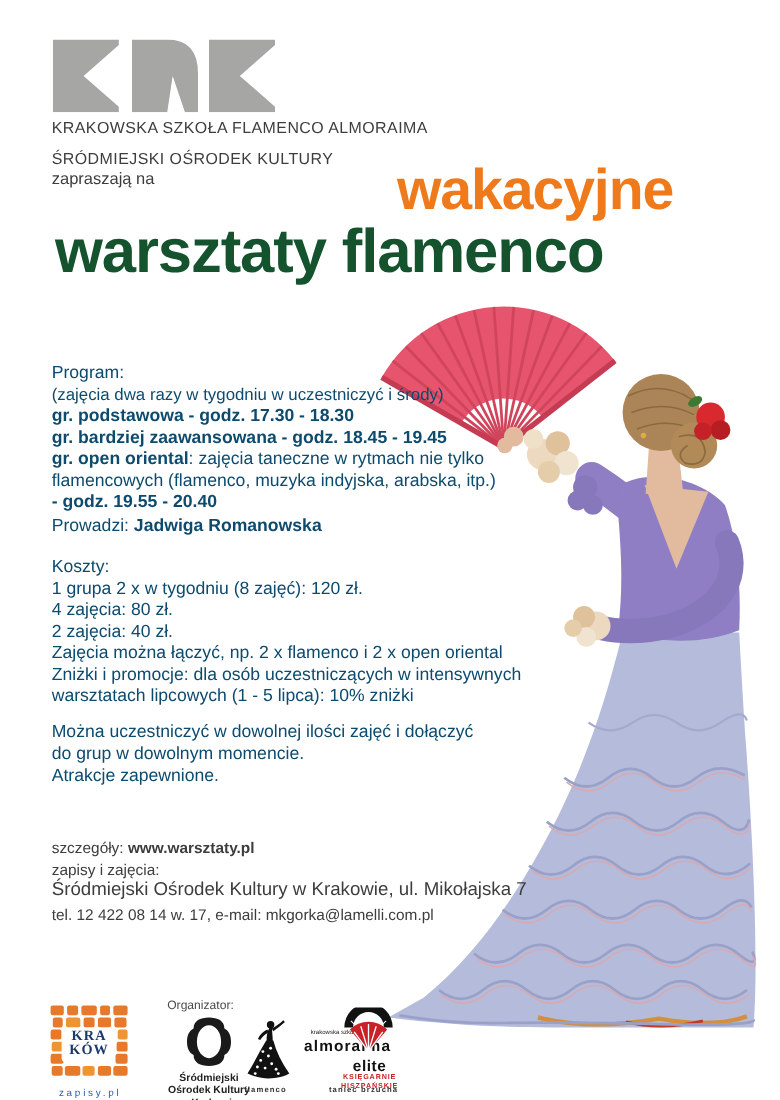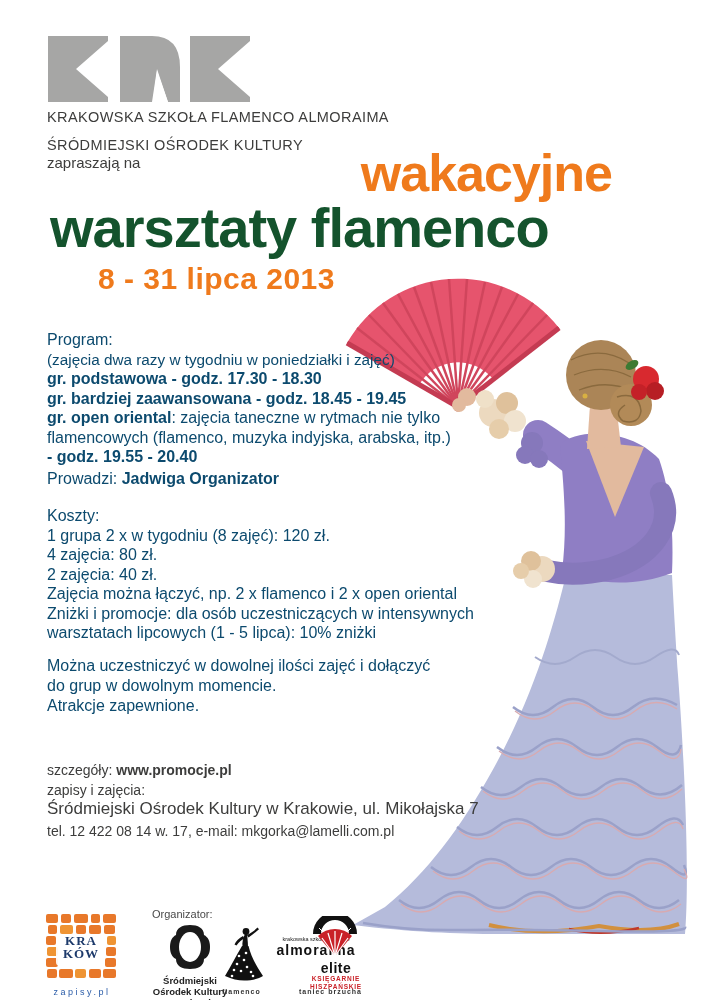--- a/index.html
+++ b/index.html
@@ -42,21 +42,20 @@
     <polygon fill="#ffffff" points="104,66 109,33 120,66"></polygon>
     <polygon fill="#a6a6a5" points="142,0 202,0 202,5 170,33 202,61 202,66 142,66"></polygon>
   </svg>
 
   <div class="abs orgline" style="left:47px;top:108px;">KRAKOWSKA SZKOŁA FLAMENCO ALMORAIMA</div>
   <div class="abs orgline" style="left:47px;top:136px;">ŚRÓDMIEJSKI OŚRODEK KULTURY</div>
   <div class="abs invite" style="left:47px;top:154px;">zapraszają na</div>
 
   <div class="abs title1">wakacyjne</div>
   <div class="abs title2">warsztaty flamenco</div>
-  <div class="abs dates">8 - 31 lipca 2013</div>
 
   <svg class="abs" style="left:339px;top:275px;" width="370" height="660" viewBox="0 0 370 660">
 
     <g transform="translate(119,132)">
       <path d="M-111 -64 A128 128 0 0 1 101 -79 L35 -28 A45 45 0 0 0 -39 -22 Z" fill="#e6546d"></path>
       <g stroke="#d0455c" stroke-width="2.5">
         <line x1="0" y1="0" x2="101" y2="-79"></line>
           <line x1="0" y1="0" x2="89" y2="-92"></line>
         <line x1="0" y1="0" x2="75" y2="-104"></line>
           <line x1="0" y1="0" x2="60" y2="-113"></line>
@@ -132,50 +131,50 @@
     <path d="M278 122 Q300 116 302 136 Q300 150 284 146 Q274 138 286 130" stroke="#8a6a3e" stroke-width="1.5" fill="none"></path>
     <ellipse cx="293" cy="90" rx="7" ry="4" fill="#3c7a33" transform="rotate(-30 293 90)"></ellipse>
     <circle cx="307" cy="104" r="13" fill="#d8292f"></circle>
     <circle cx="316" cy="116" r="9" fill="#b71e24"></circle>
     <circle cx="300" cy="117" r="8" fill="#c42128"></circle>
     <circle cx="246" cy="121" r="2.5" fill="#d8b042"></circle>
   </svg>
 
   <div class="abs blk" style="left:47px;top:330px;">
     <div>Program:</div>
-    <div class="note">(zajęcia dwa razy w tygodniu w poniedziałki i zajęć)</div>
+    <div class="note">(zajęcia dwa razy w tygodniu w uczestniczyć i środy)</div>
     <div class="b">gr. podstawowa - godz. 17.30 - 18.30</div>
     <div class="b">gr. bardziej zaawansowana - godz. 18.45 - 19.45</div>
     <div><span class="b">gr. open oriental</span><span>: zajęcia taneczne w rytmach nie tylko</span></div>
     <div>flamencowych (flamenco, muzyka indyjska, arabska, itp.)</div>
     <div class="b">- godz. 19.55 - 20.40</div>
   </div>
 
   <div class="abs blk" style="left:47px;top:469px;">
-    <span>Prowadzi: </span><span class="b">Jadwiga Organizator</span>
+    <span>Prowadzi: </span><span class="b">Jadwiga Romanowska</span>
   </div>
 
   <div class="abs blk" style="left:47px;top:506px;">
     <div>Koszty:</div>
     <div>1 grupa 2 x w tygodniu (8 zajęć): 120 zł.</div>
     <div>4 zajęcia: 80 zł.</div>
     <div>2 zajęcia: 40 zł.</div>
     <div>Zajęcia można łączyć, np. 2 x flamenco i 2 x open oriental</div>
     <div>Zniżki i promocje: dla osób uczestniczących w intensywnych</div>
     <div>warsztatach lipcowych (1 - 5 lipca): 10% zniżki</div>
   </div>
 
   <div class="abs blk" style="left:47px;top:656px;line-height:20px;">
     <div>Można uczestniczyć w dowolnej ilości zajęć i dołączyć</div>
     <div>do grup w dowolnym momencie.</div>
     <div>Atrakcje zapewnione.</div>
   </div>
 
   <div class="abs contact-sm" style="left:47px;top:760px;">
-    <span>szczegóły: </span><span class="b">www.promocje.pl</span>
+    <span>szczegóły: </span><span class="b">www.warsztaty.pl</span>
   </div>
   <div class="abs contact-sm" style="left:47px;top:780px;">zapisy i zajęcia:</div>
   <div class="abs venue" style="left:47px;top:799px;">Śródmiejski Ośrodek Kultury w Krakowie, ul. Mikołajska 7</div>
   <div class="abs contact-sm" style="left:47px;top:821px;">tel. 12 422 08 14 w. 17, e-mail: mkgorka@lamelli.com.pl</div>
 
   <div class="abs" style="left:45px;top:913px;width:74px;">
     <svg width="72" height="70" viewBox="0 0 72 70">
       <g fill="#e8782a">
         <rect x="1" y="1" width="12" height="9" rx="2"></rect>
           <rect x="16" y="1" width="10" height="9" rx="2"></rect>

